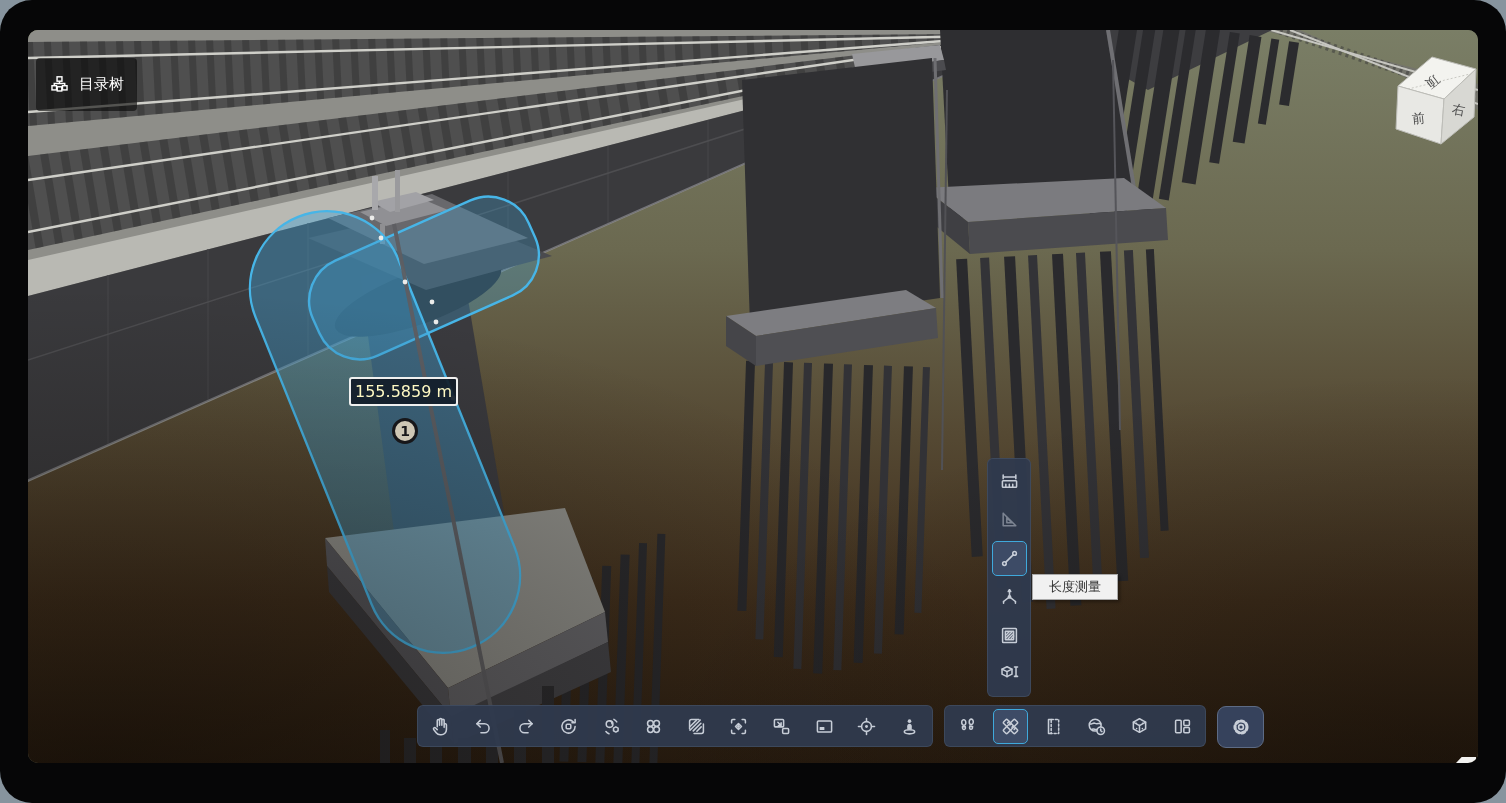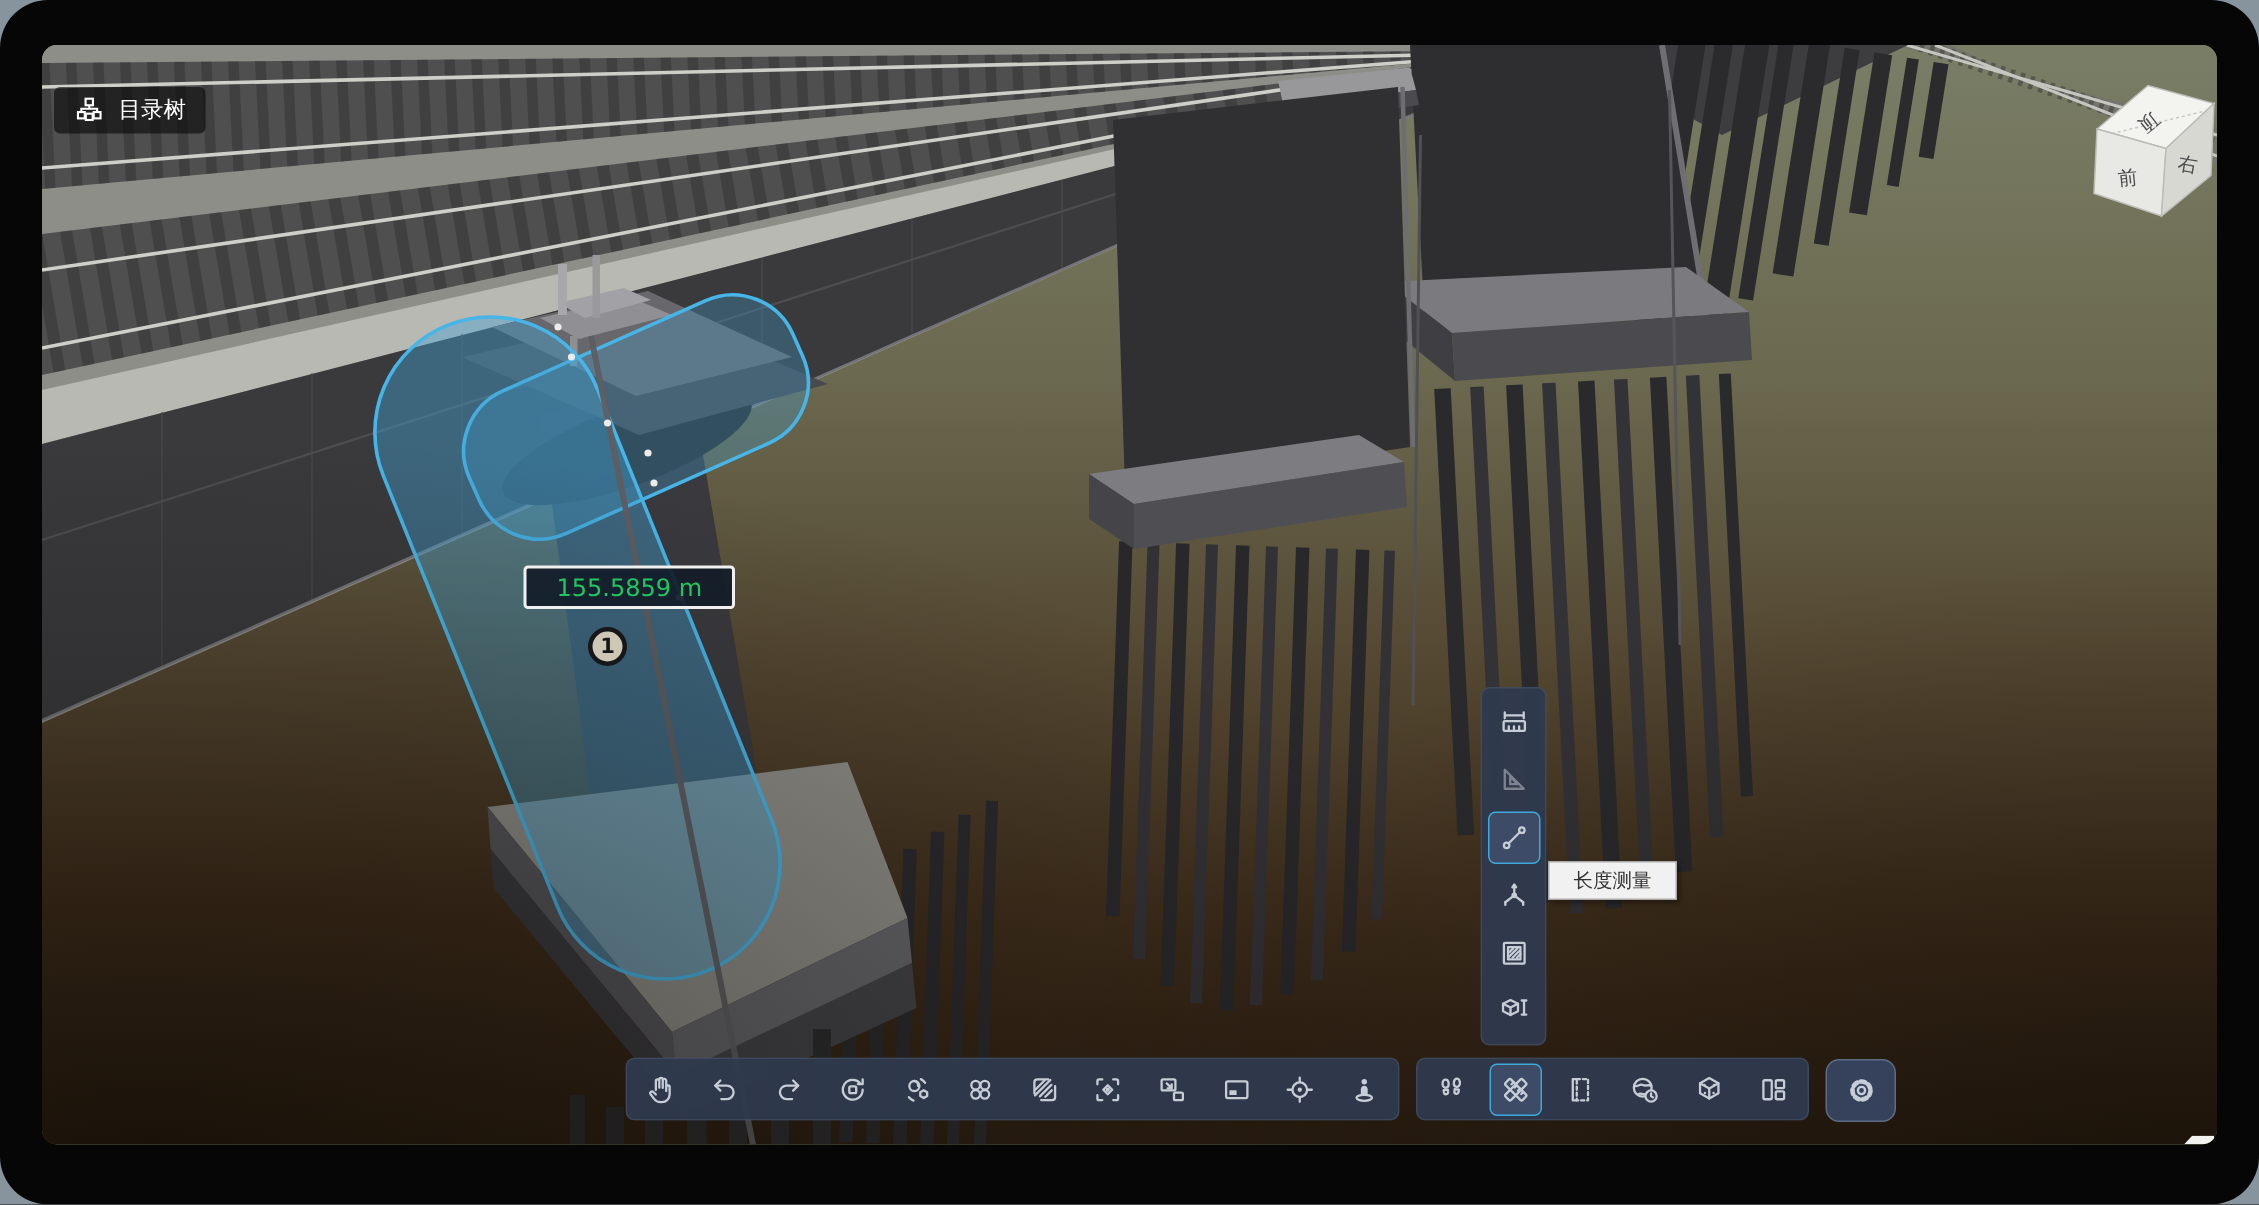--- a/index.html
+++ b/index.html
@@ -6,27 +6,27 @@
   .stage { position:relative; width:1506px; height:803px; background:#8workaround; background:#87949e; overflow:hidden;
            font-family:"DejaVu Sans","Liberation Sans",sans-serif; }
   .frame { position:absolute; inset:0; background:#060607; border-radius:32px; }
   .viewport { position:absolute; left:28px; top:30px; width:1450px; height:733px;
               border-radius:10px; overflow:hidden; background:#6b6f57; }
   .scene { position:absolute; left:0; top:0; width:1450px; height:733px; display:block; }
 
   
   .catalog-btn { position:absolute; left:8px; top:28px; display:flex; align-items:center; gap:9px;
                  background:rgba(8,8,8,0.62); border:none; color:#fff; border-radius:4px;
-                 padding:5px 13px; font-size:15px; cursor:pointer;text-align:center; }
+                 padding:16px 13px; font-size:15px; cursor:pointer;text-align:center; }
   .catalog-btn svg { width:21px; height:21px; stroke:#fff; fill:none; stroke-width:1.6; }
 
   
   .measure-label { position:absolute; left:321px; top:347px; background:rgba(18,28,40,0.92);
-                   border:2px solid #f0f0ef; border-radius:3px; color:#22c55e; font-size:16px;
-                   padding:3px 20px; white-space:nowrap; }
+                   border:2px solid #f0f0ef; border-radius:3px; color:#fef9c3; font-size:16px;
+                   padding:3px 4px; white-space:nowrap; }
   .measure-marker { position:absolute; left:364px; top:388px; width:26px; height:26px; border-radius:50%;
                     background:#cec7b5; border:3px solid #17171a; color:#17171a; font-weight:bold;
                     font-size:14px; display:flex; align-items:center; justify-content:center; box-sizing:border-box; }
 
   
   .toolbar { position:absolute; background:rgba(47,58,78,0.95); border:1px solid rgba(150,170,200,0.14);
              border-radius:6px; display:flex; align-items:center; justify-content:space-between;
              padding:0 5px; box-sizing:border-box; color:#c7cdd7; }
   .toolbar.main  { left:389px; top:675px; width:516px; height:42px; }
   .toolbar.tools { left:916px; top:675px; width:262px; height:42px; }

